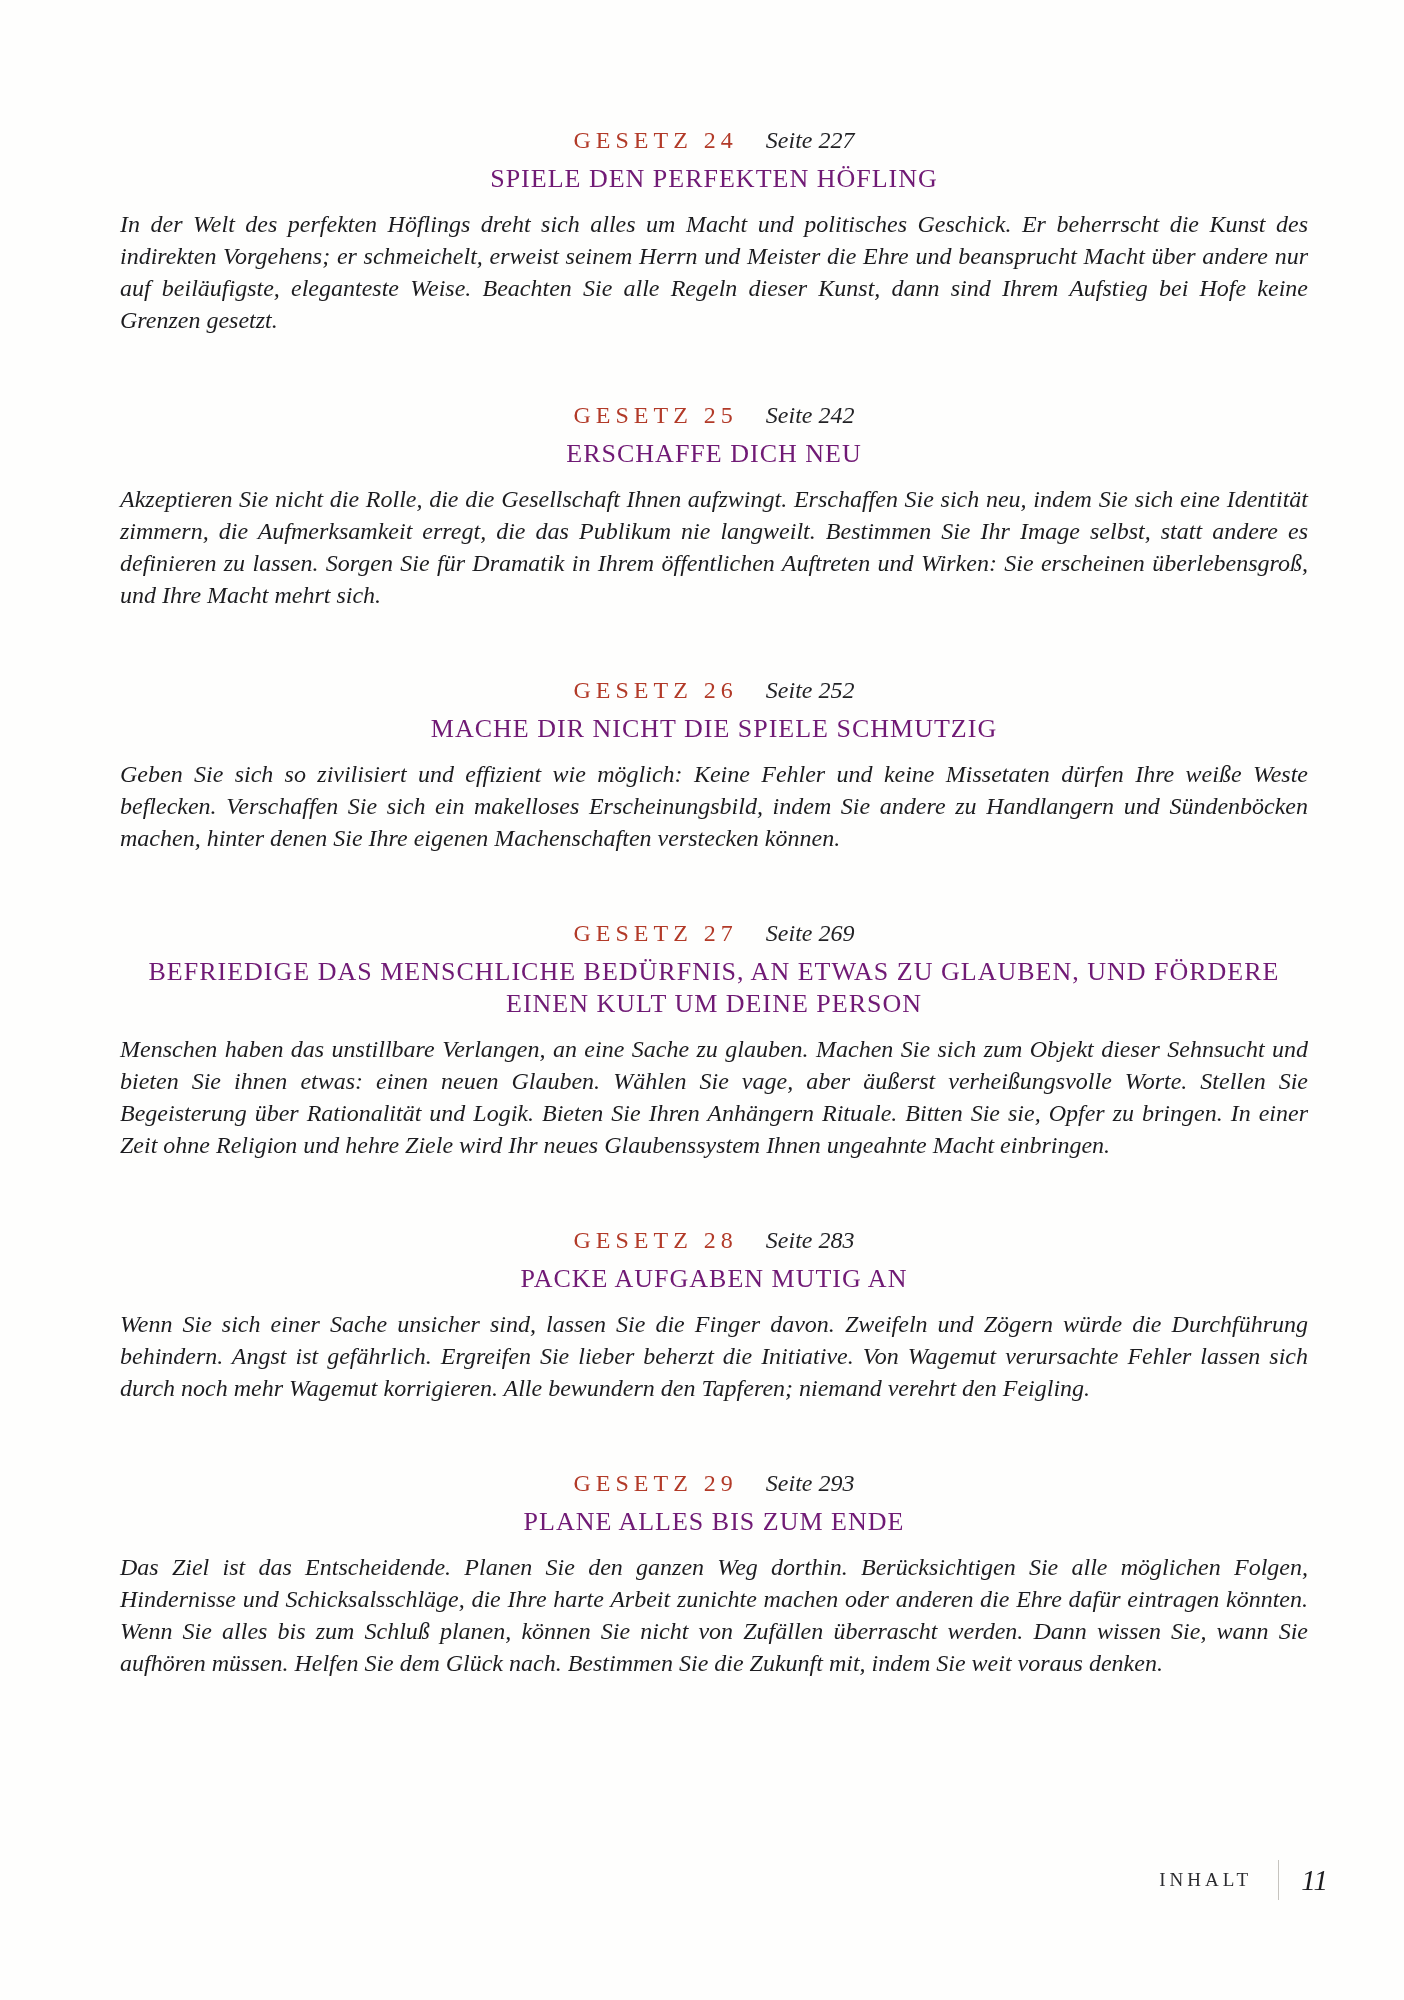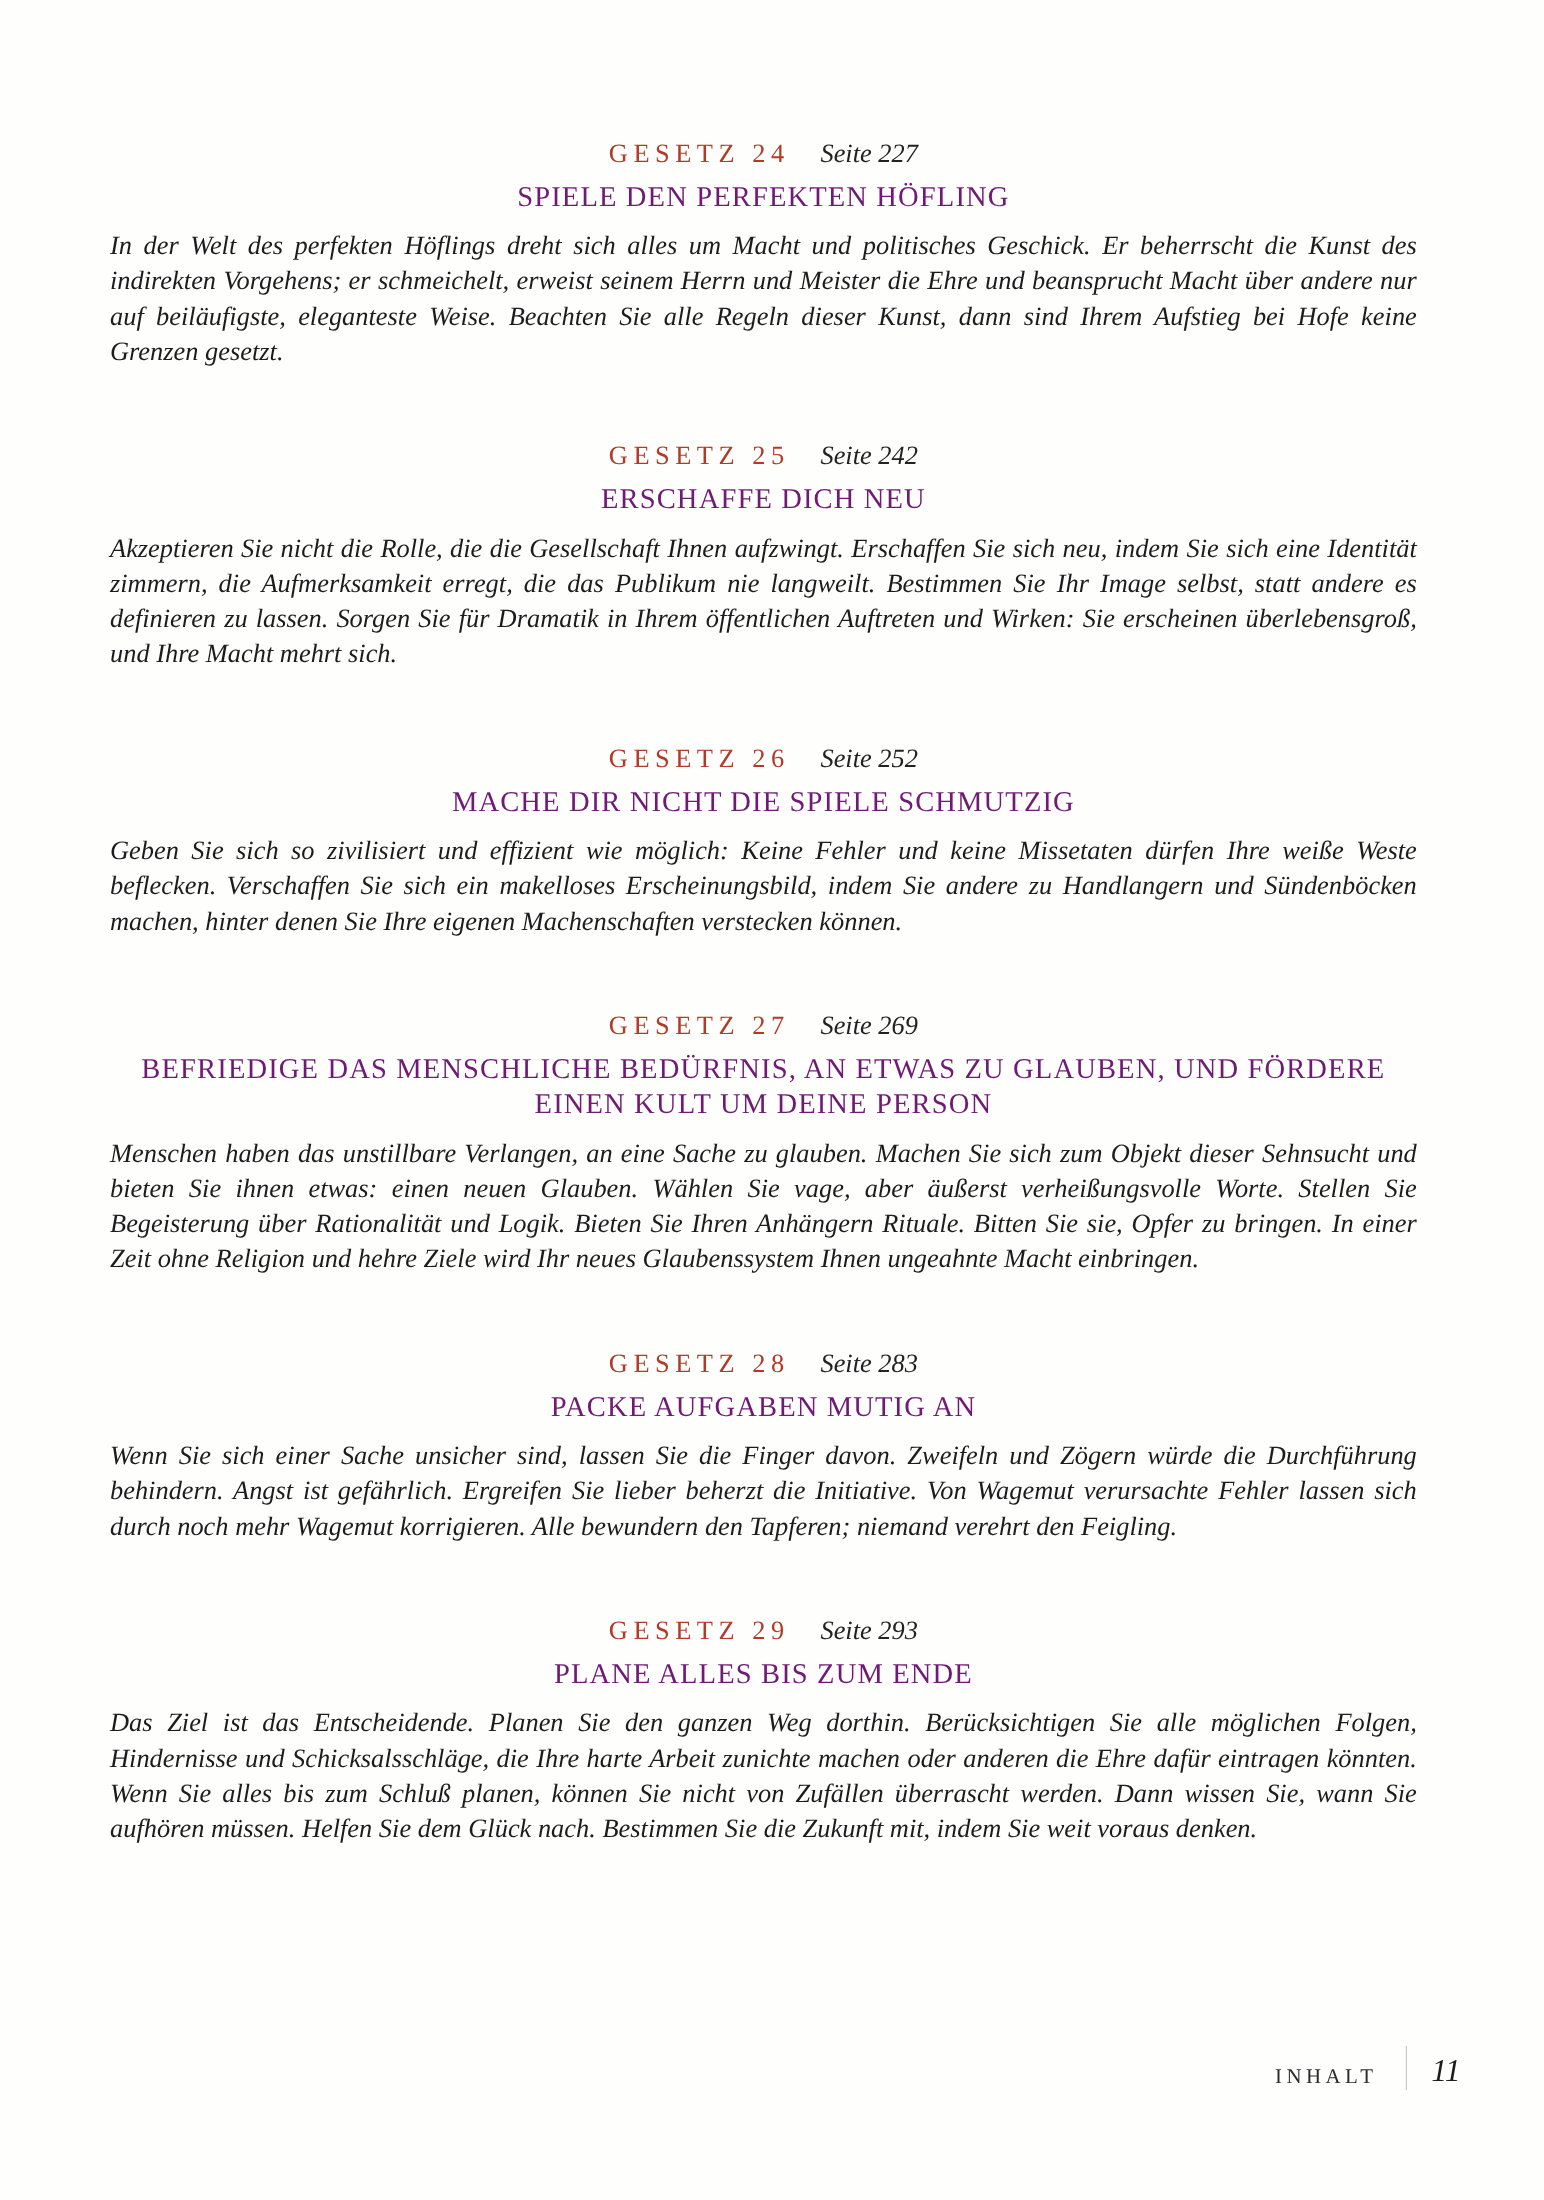--- a/index.html
+++ b/index.html
@@ -14,21 +14,21 @@
     font-family: "Liberation Serif", serif;
     overflow: hidden;
   }
   .page {
     position: absolute;
     inset: 0;
     background: #fefefd;
   }
   .content {
     position: absolute;
-    left: 100px;
+    left: 120px;
     top: 126px;
     width: 1188px;
   }
   .section {
     margin-bottom: 65px;
   }
   .law-line {
     display: flex;
     justify-content: center;
     align-items: baseline;
@@ -63,21 +63,21 @@
     line-height: 32px;
     color: #1c1c1f;
     text-align: justify;
     text-align-last: left;
   }
   .footer {
     position: absolute;
     top: 1860px;
     right: 76px;
     display: flex;
-    align-items: flex-end;
+    align-items: center;
   }
   .footer-label {
     font-size: 19px;
     letter-spacing: 4px;
     color: #2c2c30;
   }
   .footer-rule {
     width: 1px;
     height: 40px;
     background: #c6c4bf;

